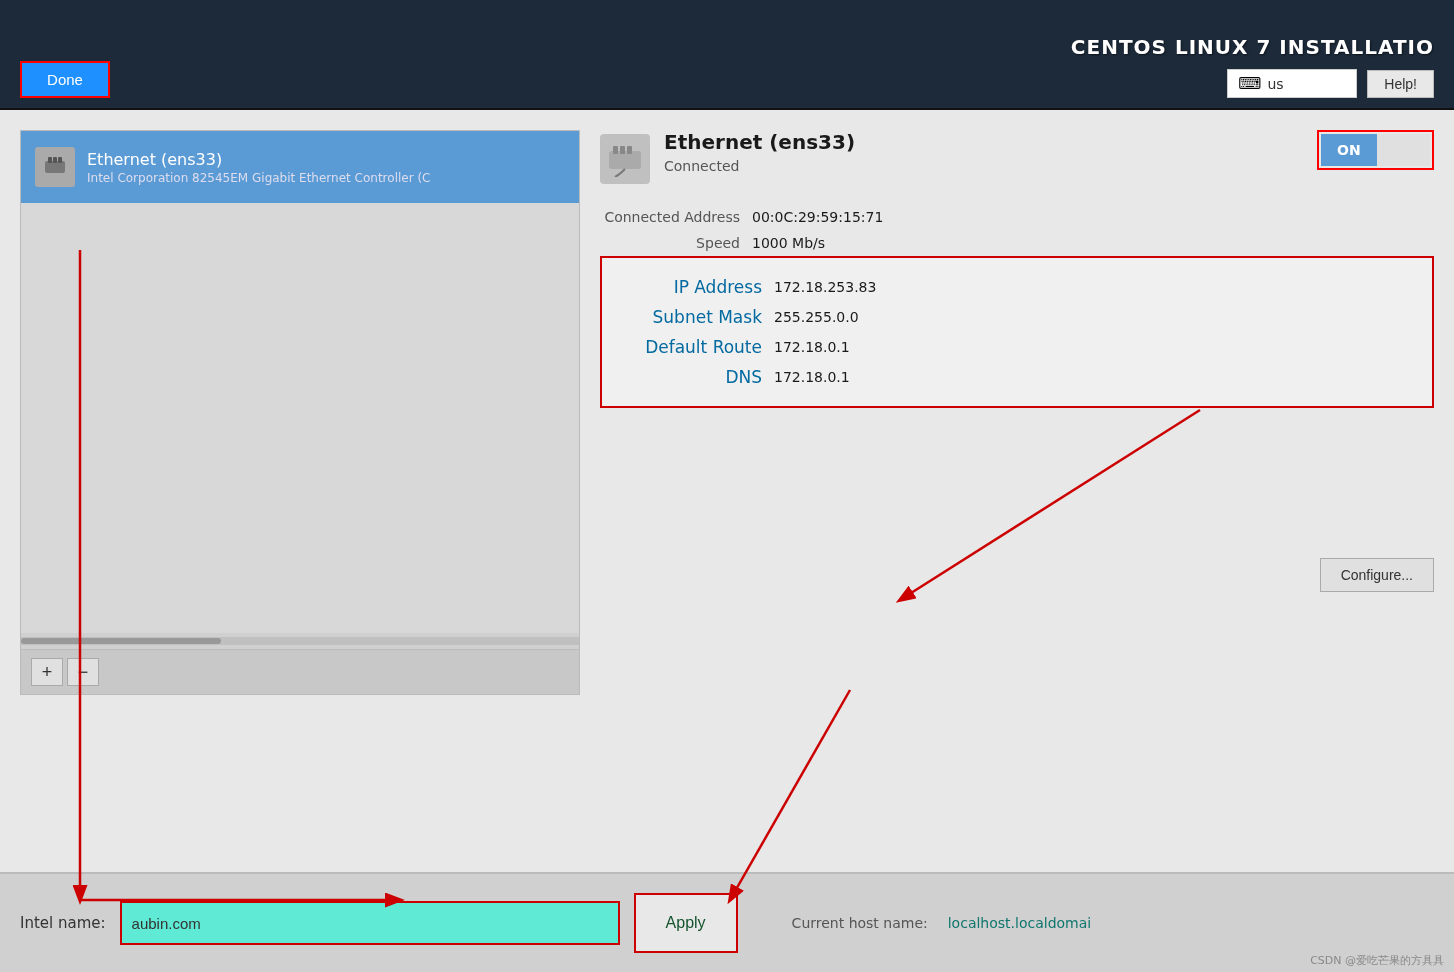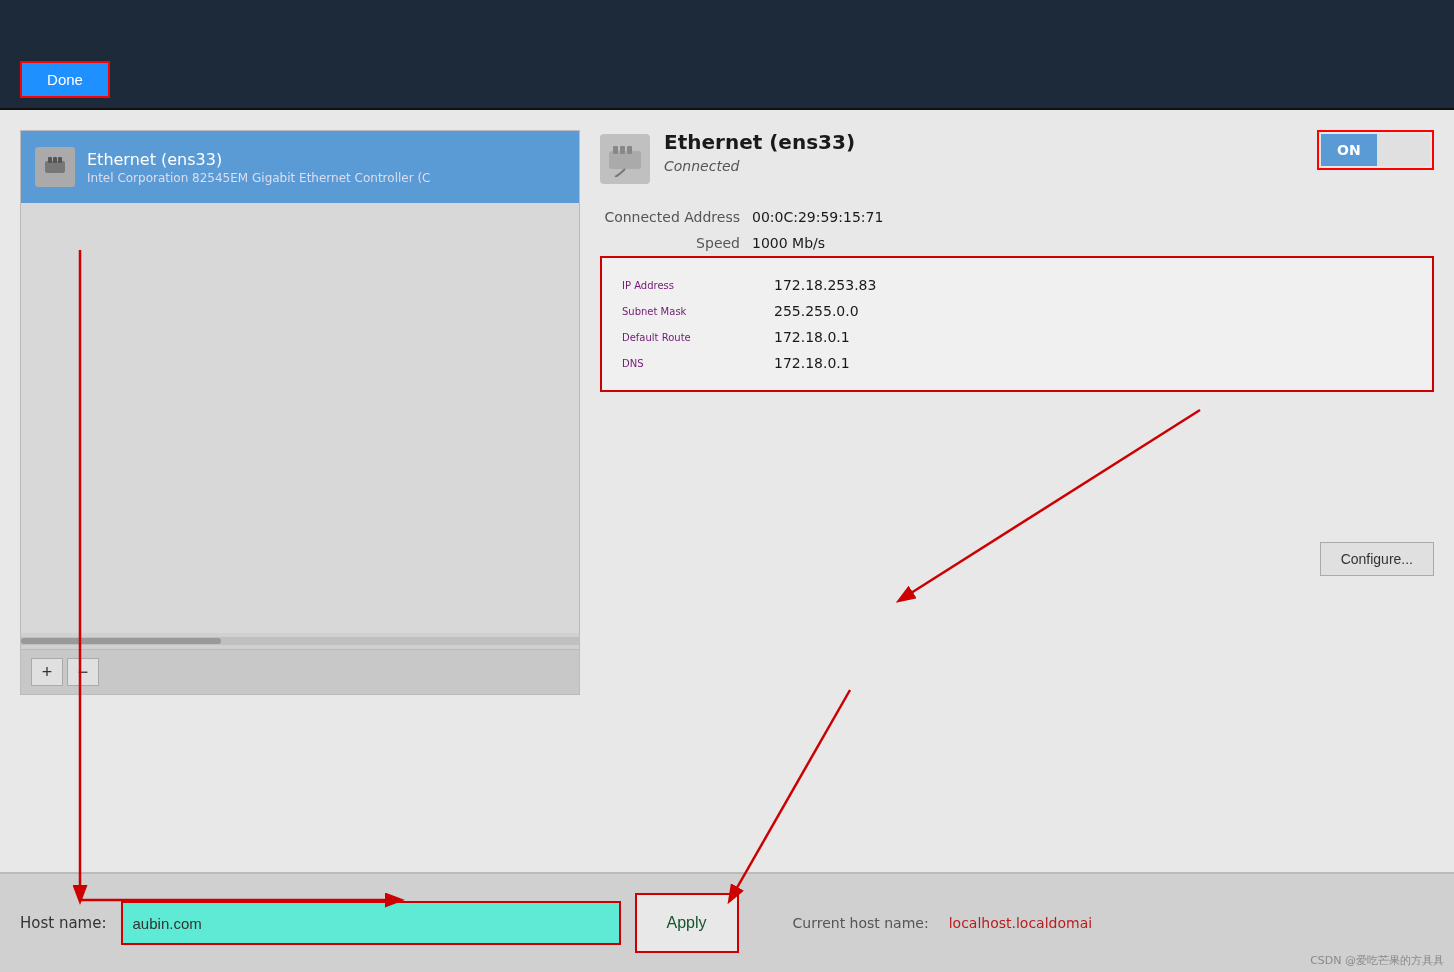--- a/index.html
+++ b/index.html
@@ -218,21 +218,20 @@
     }
     .detail-name {
       font-size: 20px;
       color: #1a1a1a;
       font-weight: bold;
     }
     .detail-status {
       font-size: 14px;
       color: #555;
       margin-top: 4px;
-      font-style: italic;
     }
 
     
     .toggle-container {
       display: flex;
       align-items: center;
       border: 2px solid #ff0000;
       padding: 2px;
     }
     .toggle-on {
@@ -255,22 +254,23 @@
       background: #f0f0f0;
       padding: 14px 20px;
       margin-bottom: 20px;
     }
     .detail-row {
       display: flex;
       align-items: center;
       padding: 5px 0;
     }
     .detail-label {
-      color: #701a75;
-      font-size: 10px;
+      color: #0369a1;
+      font-size: 17px;
+      text-align: right;
       width: 140px;
       flex-shrink: 0;
     }
     .detail-value {
       color: #1a1a1a;
       font-size: 14px;
       margin-left: 12px;
     }
     .detail-outer-row {
       display: flex;
@@ -340,21 +340,21 @@
       height: 60px;
     }
     .current-hostname-label {
       font-size: 14px;
       color: #555;
       margin-left: 40px;
       white-space: nowrap;
     }
     .current-hostname-value {
       font-size: 14px;
-      color: #b91c1c;
+      color: #0f766e;
       margin-left: 6px;
     }
 
     
     .arrow-overlay {
       position: absolute;
       top: 0;
       left: 0;
       width: 100%;
       height: 100%;
@@ -374,20 +374,30 @@
     .red-border {
       border: 2px solid #ff0000;
     }
   </style>
 </head>
 <body>
 
 <div class="header">
   <div class="header-left">
     <button class="done-button red-border">Done</button>
+  </div>
+  <div class="header-right">
+    <div class="header-app-title">CENTOS LINUX 7 INSTALLATIO</div>
+    <div class="header-controls">
+      <div class="keyboard-input">
+        <span class="keyboard-icon">⌨</span>
+        <span class="keyboard-label">us</span>
+      </div>
+      <button class="help-button">Help!</button>
+    </div>
   </div>
 </div>
 
 <div class="main" style="position:relative; height:862px;">
 
   <div class="left-panel">
     <div class="network-list">
 
       <div class="network-item">
         <div class="network-icon">
@@ -469,21 +479,21 @@
         <div class="detail-value">172.18.0.1</div>
       </div>
     </div>
 
     <div style="display:flex; justify-content:flex-end; margin-top:140px;">
       <button class="configure-btn">Configure...</button>
     </div>
   </div>
 
   <div class="bottom-bar" style="bottom:0; position:absolute;">
-    <label class="hostname-label">Host name:</label>
+    <label class="hostname-label">Intel name:</label>
     <input class="hostname-input" type="text" value="aubin.com" style="">
     <button class="apply-button">Apply</button>
     <span class="current-hostname-label">Current host name:</span>
     <span class="current-hostname-value">localhost.localdomai</span>
   </div>
 
   <div class="watermark">CSDN @爱吃芒果的方具具</div>
 
   <svg class="arrow-overlay" xmlns="http://www.w3.org/2000/svg">
 

